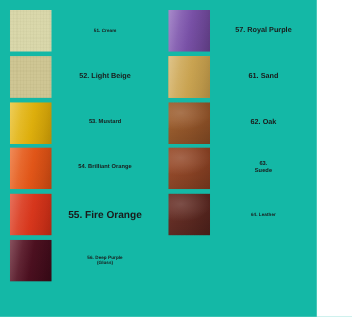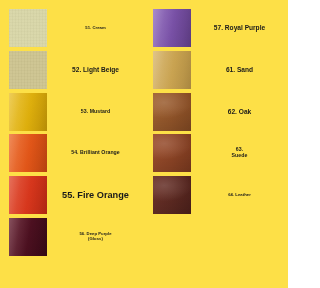--- a/index.html
+++ b/index.html
@@ -12,21 +12,21 @@
     background: #ffffff;
     font-family: "Liberation Sans", sans-serif;
     overflow: hidden;
     position: relative;
   }
 
   #sheet {
     position: relative;
     width: 288px;
     height: 288px;
-    background: #fde047;
+    background: #14b8a6;
   }
 
   .col {
     position: absolute;
     top: 0;
     width: 144px;
     height: 288px;
   }
   .col-left  { left: 0; }
   .col-right { left: 144px; }

